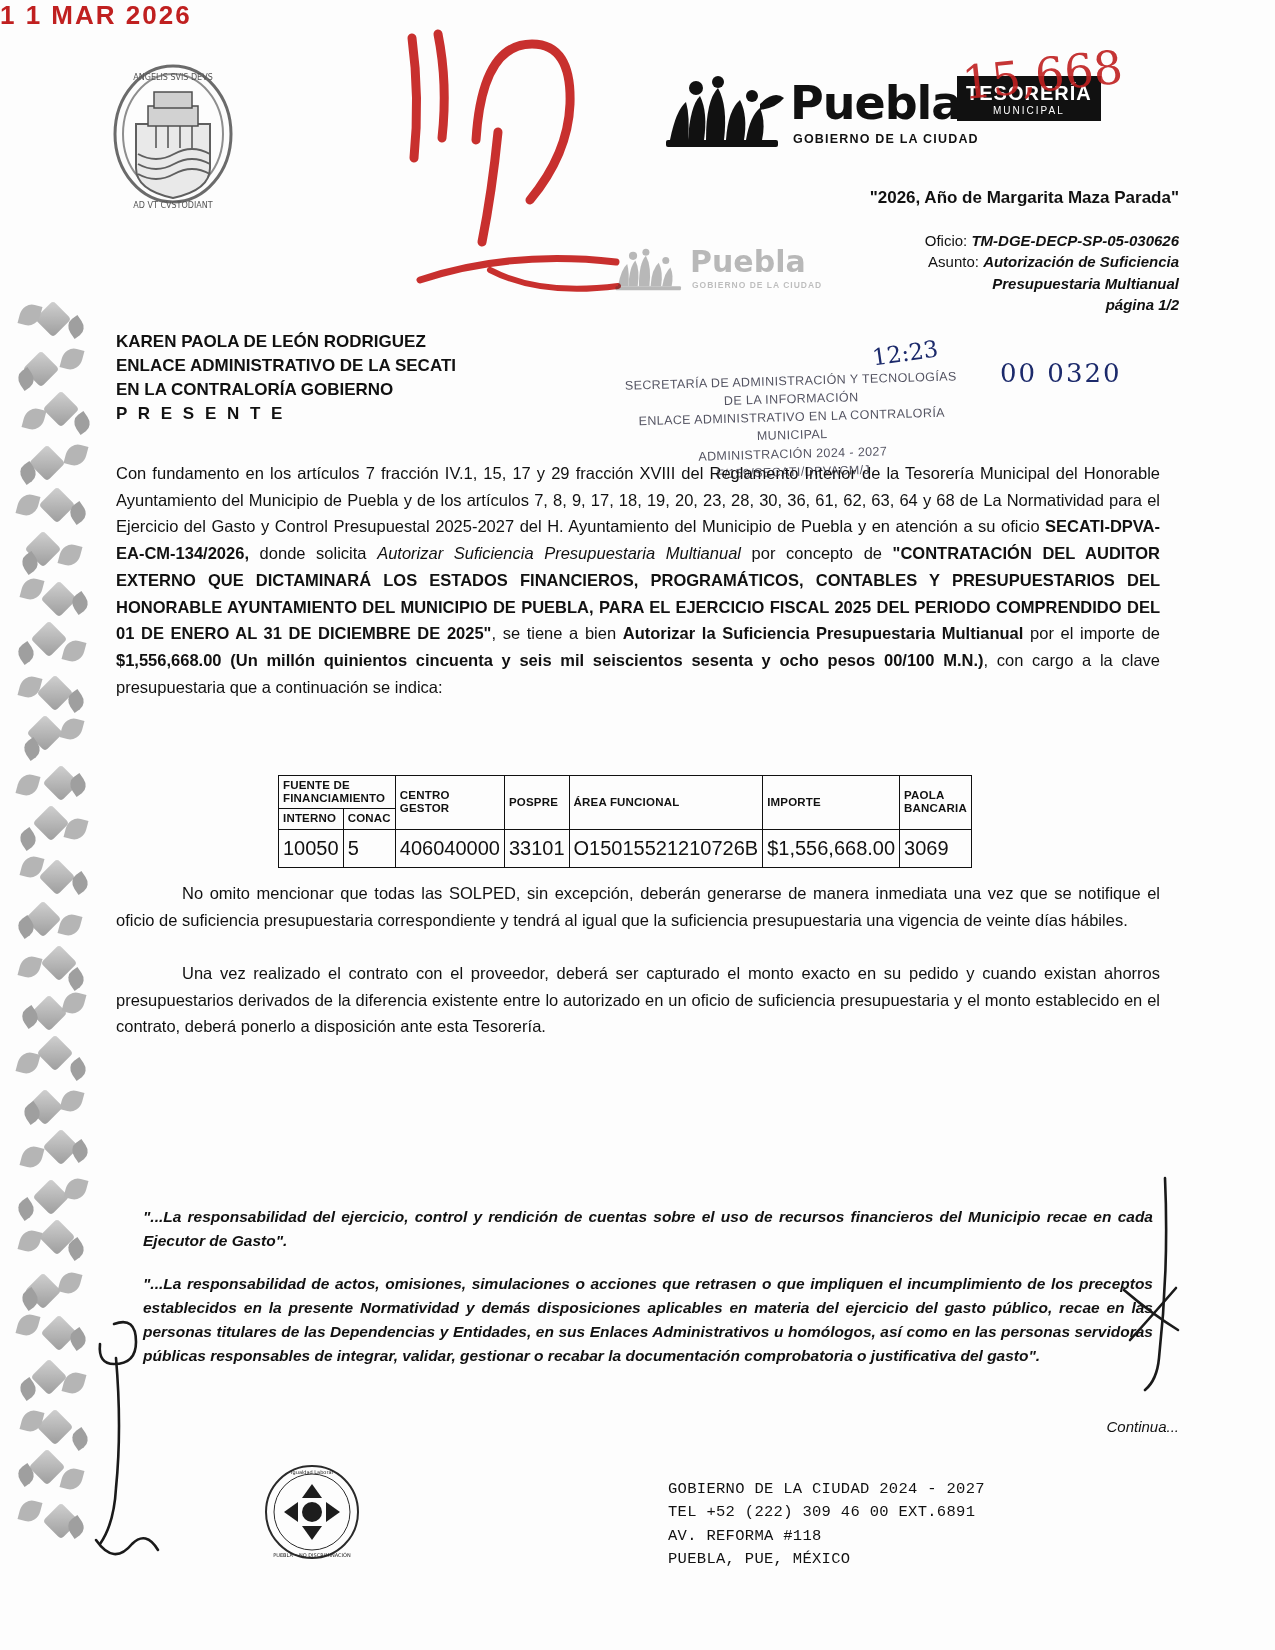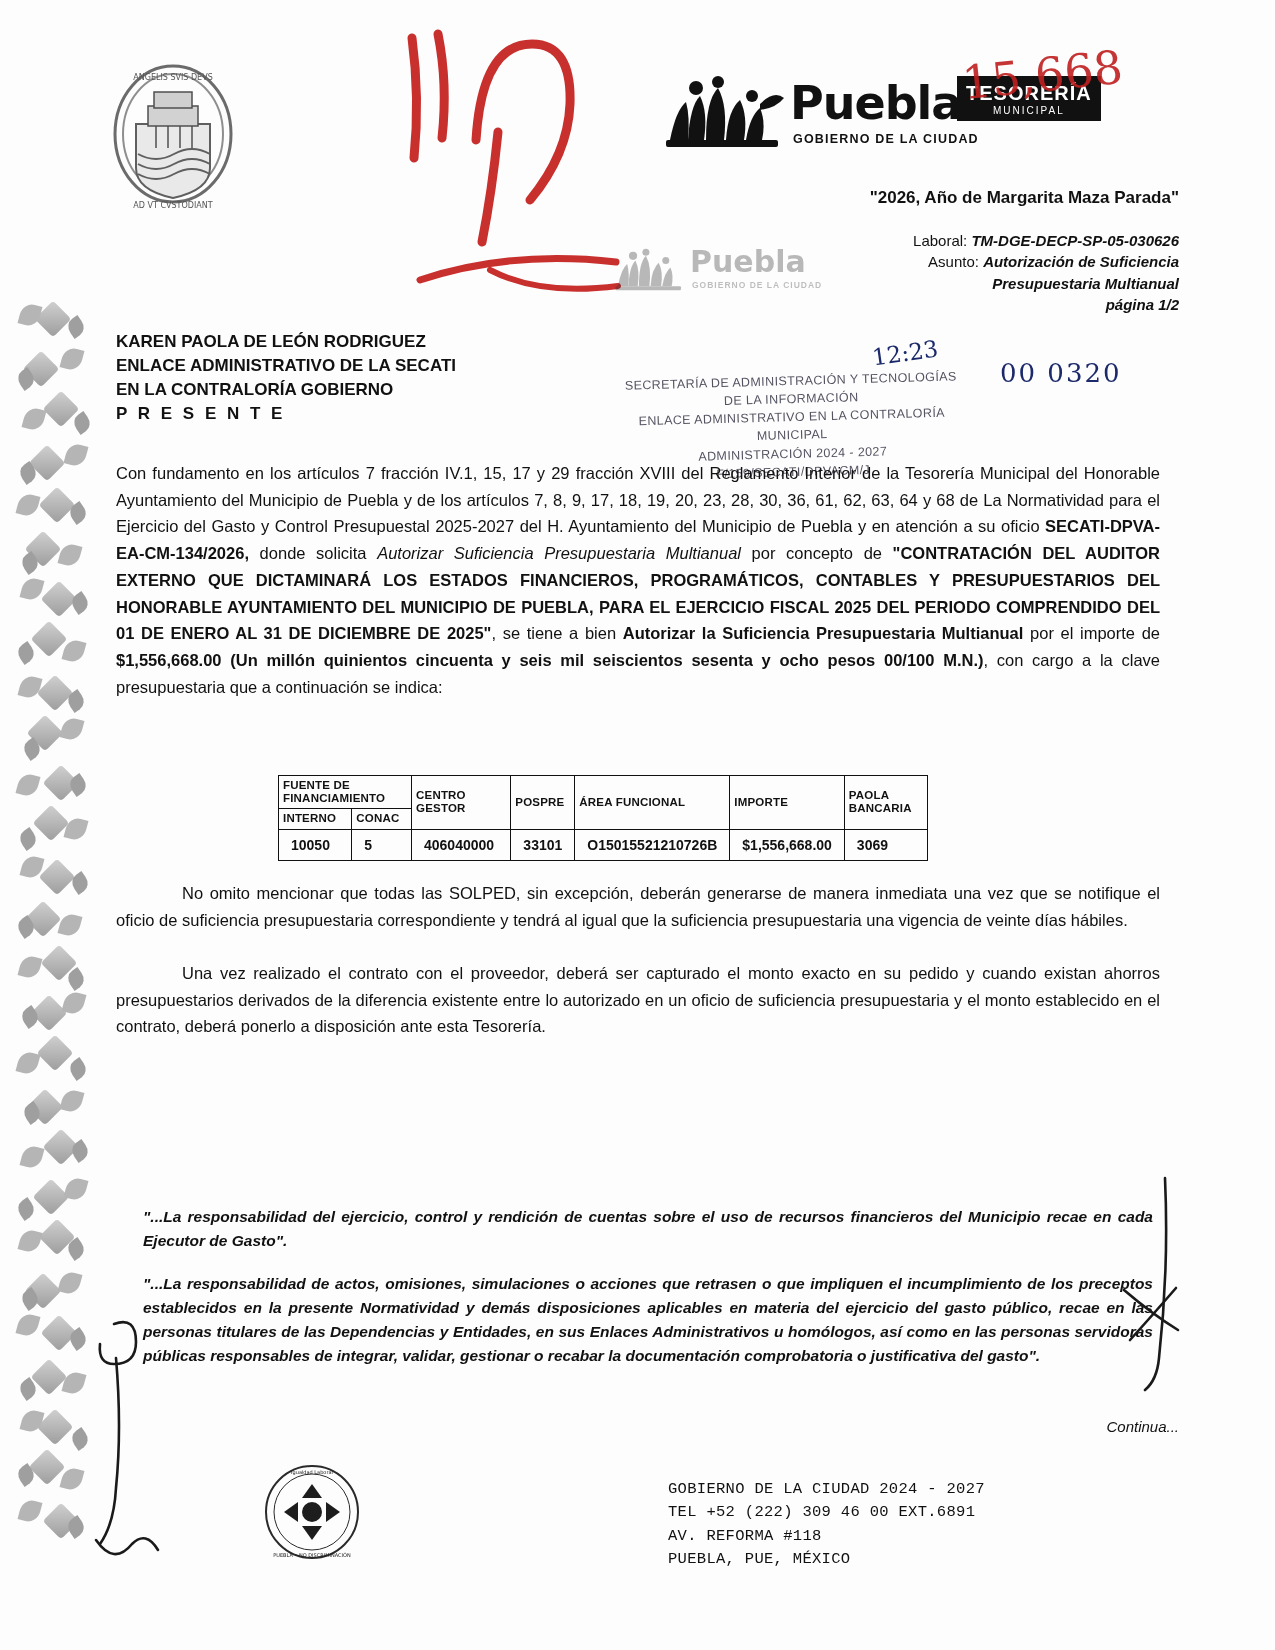--- a/index.html
+++ b/index.html
@@ -274,23 +274,23 @@
     text-align: left;
     padding: 3px 4px;
   }
   table.clave th {
     font-weight: bold;
     font-size: 11.5px;
     line-height: 1.15;
     letter-spacing: 0.2px;
   }
   table.clave td {
-    font-size: 14px;
-    padding: 7px 12px;
-    font-weight: bold;
+    font-size: 20px;
+    padding: 7px 4px;
+    font-weight: normal;
   }
 
   
   .para {
     position: absolute;
     left: 116px;
     width: 1044px;
     font-size: 16.5px;
     line-height: 1.62;
     text-align: justify;
@@ -567,21 +567,21 @@
       <path d="M40 260 q90 -30 196 -18" stroke-width="7"></path>
       <path d="M110 250 q50 26 128 16" stroke-width="6"></path>
     </g>
   </svg>
   <div class="handnum handnum-top">15,668</div>
 
   <div class="year-slogan">"2026, Año de Margarita Maza Parada"</div>
 
   <div class="oficio-block">
     <div>
-      <span class="lbl">Laboral:</span>
+      <span class="lbl">Oficio:</span>
       <span class="val">TM-DGE-DECP-SP-05-030626</span>
     </div>
     <div>
       <span class="lbl">Asunto:</span>
       <span class="val">Autorización de Suficiencia</span>
     </div>
     <div class="val">Presupuestaria Multianual</div>
     <div class="val">página 1/2</div>
   </div>
 
@@ -596,20 +596,21 @@
         <circle cx="36" cy="14" r="7"></circle>
           <circle cx="58" cy="8" r="6"></circle>
           <circle cx="92" cy="22" r="6"></circle>
         <rect x="6" y="66" width="112" height="7" rx="2"></rect>
       </g>
     </svg>
     <div class="wm-word">Puebla</div>
     <div class="wm-sub">GOBIERNO DE LA CIUDAD</div>
   </div>
 
+  <div class="hand-date">1 1 MAR 2026</div>
   <div class="hand-blue hand-time">12:23</div>
   <div class="hand-blue hand-folio">00 0320</div>
 
   <div class="stamp">
     <div>SECRETARÍA DE ADMINISTRACIÓN Y TECNOLOGÍAS</div>
     <div>DE LA INFORMACIÓN</div>
     <div>ENLACE ADMINISTRATIVO EN LA CONTRALORÍA MUNICIPAL</div>
     <div>ADMINISTRACIÓN 2024 - 2027</div>
     <div>F/159/SECATI/DPVACM/J</div>
   </div>

